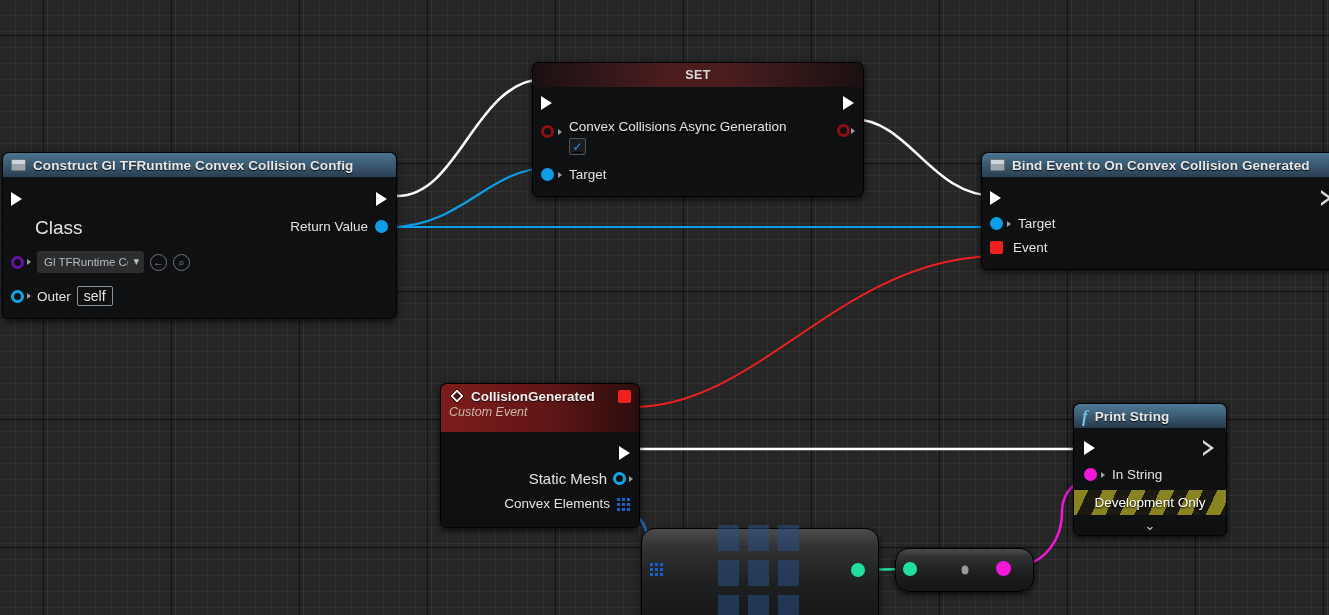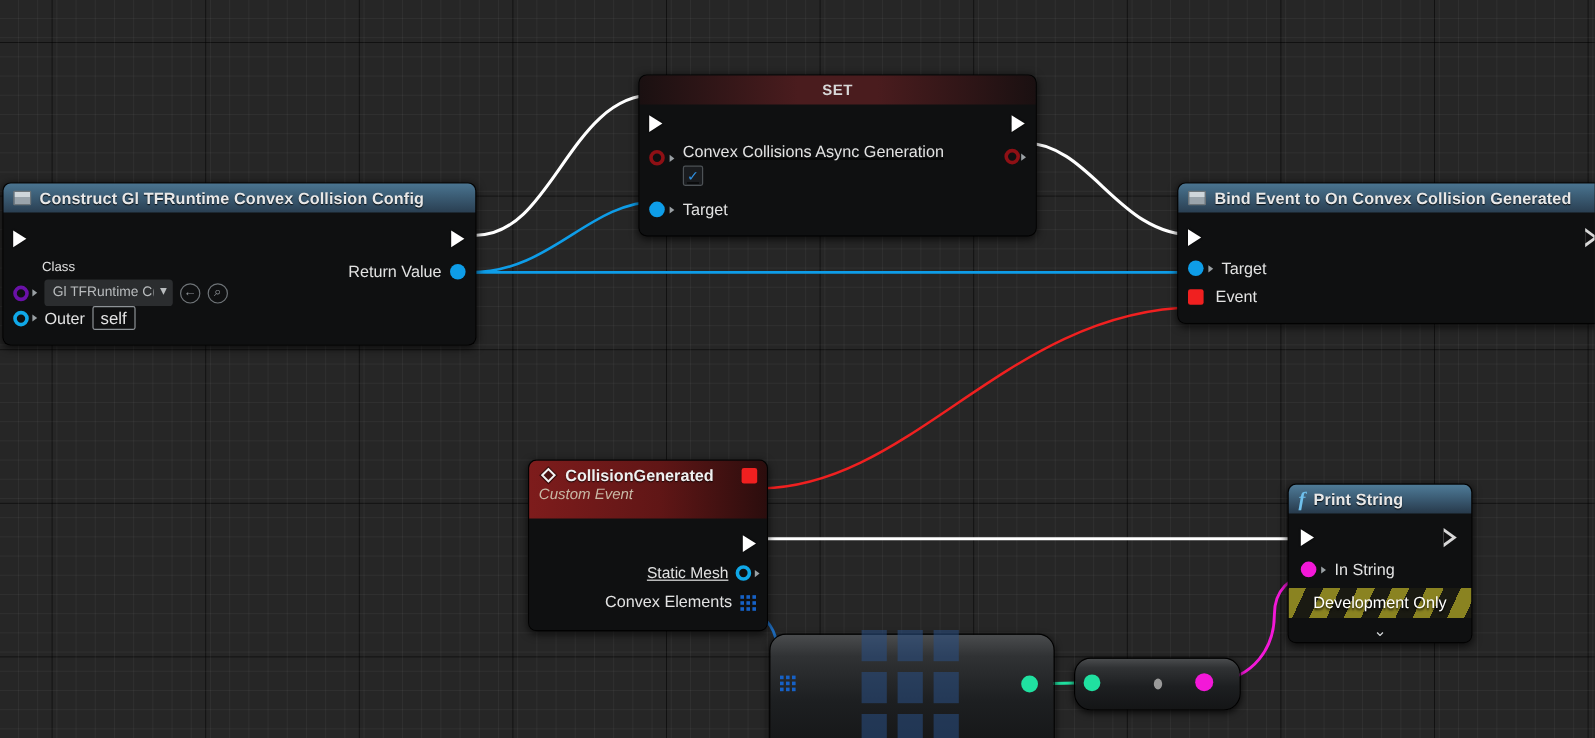--- a/index.html
+++ b/index.html
@@ -157,32 +157,32 @@
       <div class="row" style="height:32px;justify-content:space-between;padding:0 8px;">
         <span class="pin pin-exec">
             <i></i>
           </span>
         <span class="pin pin-exec">
             <i></i>
           </span>
       </div>
       <div style="display:flex;justify-content:space-between;align-items:flex-start;padding:0 8px;">
         <div style="flex:0 0 auto;">
-          <div style="font-size:11px;color:#e2e2e2;margin:2px 0 4px 24px;">Class</div>
+          <div style="font-size:19px;color:#e2e2e2;margin:2px 0 12px 24px;">Class</div>
           <div style="display:flex;align-items:center;gap:6px;">
             <span class="ring purple"></span>
             <span class="pin-arrow"></span>
             <span class="combo">
               <span>Gl TFRuntime C(</span>
               <span class="chev">▾</span>
             </span>
             <span class="circ-btn">←</span>
             <span class="circ-btn">⌕</span>
           </div>
-          <div style="display:flex;align-items:center;gap:6px;">
+          <div style="display:flex;align-items:center;gap:6px;margin-top:13px;">
             <span class="ring cyan"></span>
             <span class="pin-arrow"></span>
             <span style="font-size:13.5px;color:#e2e2e2;">Outer</span>
             <span class="self-box">self</span>
           </div>
         </div>
         <div style="display:flex;align-items:center;gap:7px;margin-top:4px;text-align:right;">
           <span style="font-size:13.5px;color:#e2e2e2;">Return Value</span>
           <span class="dot blue"></span>
         </div>
@@ -263,21 +263,21 @@
       </div>
       <div class="n2">Custom Event</div>
     </div>
     <div class="node-body" style="padding:8px 0 16px 0;">
       <div style="display:flex;justify-content:flex-end;padding:0 8px;height:26px;align-items:center;">
         <span class="pin pin-exec">
             <i></i>
           </span>
       </div>
       <div style="display:flex;justify-content:flex-end;align-items:center;gap:6px;padding:0 6px;margin-top:4px;">
-        <span style="font-size:13px;color:#e2e2e2;text-decoration:underline;">Static Mesh</span>
+        <span style="font-size:15px;color:#e2e2e2;">Static Mesh</span>
         <span class="ring cyan"></span>
         <span class="pin-arrow"></span>
       </div>
       <div style="display:flex;justify-content:flex-end;align-items:flex-end;gap:7px;padding:0 9px;margin-top:9px;">
         <span style="font-size:13.5px;color:#e2e2e2;">Convex Elements</span>
         <span class="arr-grid">
           <i></i>
             <i></i>
             <i></i>
             <i></i>

